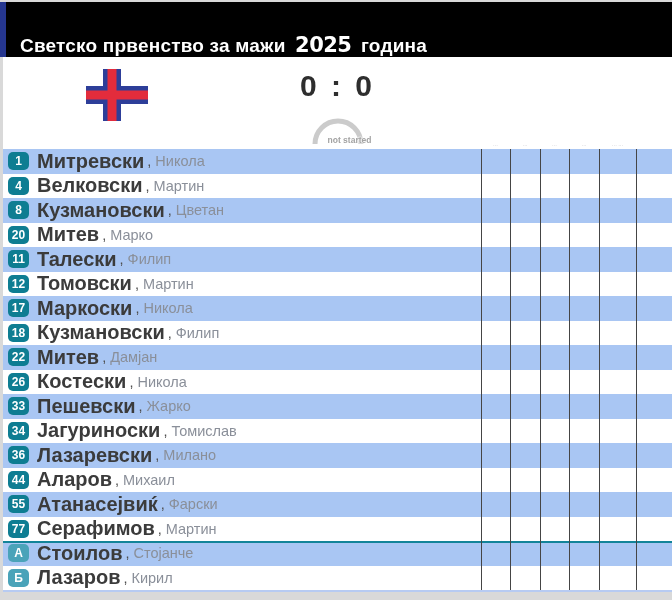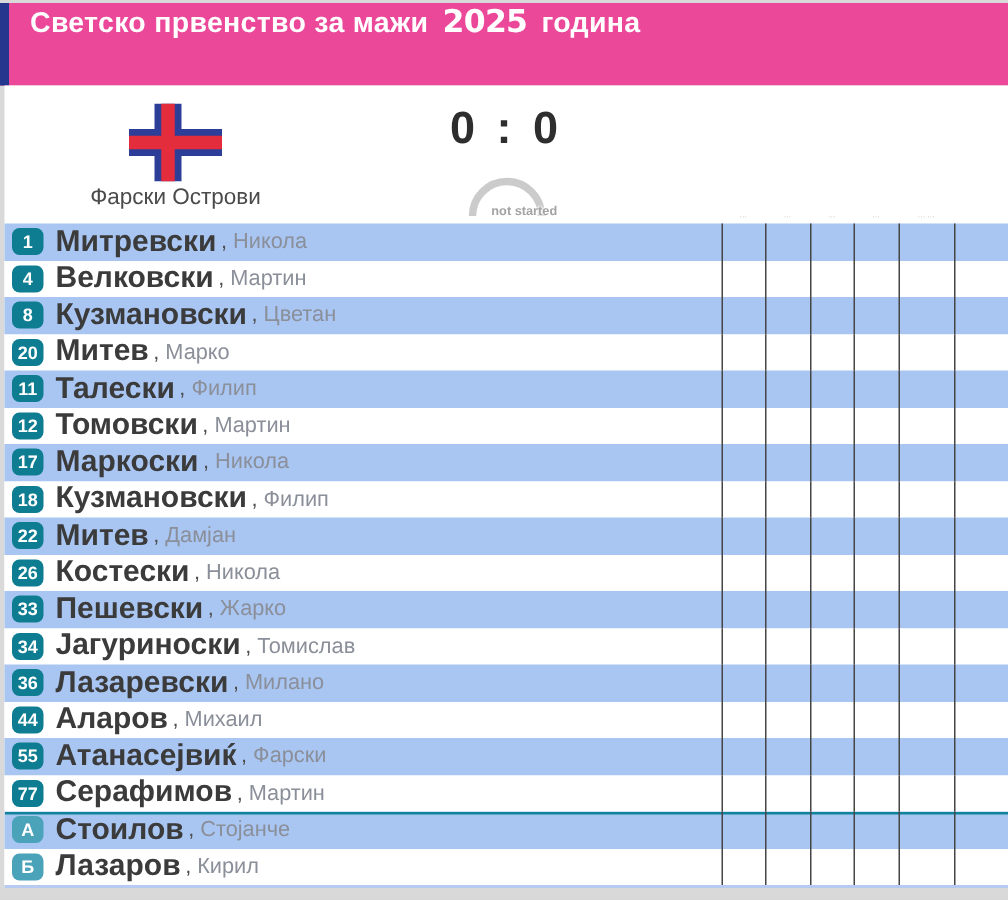--- a/index.html
+++ b/index.html
@@ -1,21 +1,21 @@
 <!DOCTYPE html>
 <html><head>
 <meta charset="utf-8">
 <style>
   * { margin:0; padding:0; box-sizing:border-box; }
   html,body { width:672px; height:600px; background:#d9d9d9; overflow:hidden;
               font-family:"Liberation Sans","DejaVu Sans",sans-serif; }
 
   
-  .header { margin-top:2px; height:55px; background:#ec4899; border-left:6px solid #25368f;
-            display:flex; align-items:flex-start; padding-left:14px; }
+  .header { margin-top:2px; height:55px; background:#000000; border-left:6px solid #25368f;
+            display:flex; align-items:flex-end; padding-left:14px; }
   .header-title { color:#ffffff; font-size:19px; font-weight:bold; letter-spacing:0.2px; }
   .header-title .year { font-size:21px; font-weight:800; font-family:"DejaVu Sans",sans-serif;
                         letter-spacing:-0.5px; padding:0 4px; }
 
   
   .panel { margin-left:3px; width:669px; background:#ffffff; }
 
   
   .teams { height:82px; display:grid; grid-template-columns:228px 1fr 228px; }
   .team { display:flex; flex-direction:column; align-items:center; justify-content:flex-start; padding-top:12px; }
@@ -62,21 +62,20 @@
   <div class="teams">
     <div class="team">
       <div class="flag">
         <svg width="62" height="52" viewBox="0 0 62 52">
           <rect x="17" y="0" width="18" height="52" fill="#2d3e99"></rect>
           <rect x="0" y="17" width="62" height="18" fill="#2d3e99"></rect>
           <rect x="21.5" y="0" width="9" height="52" fill="#e32c3c"></rect>
           <rect x="0" y="21.5" width="62" height="9" fill="#e32c3c"></rect>
         </svg>
       </div>
-      <div class="team-name">Фарски Острови</div>
     </div>
 
     <div class="score-block">
       <div class="score">0 : 0</div>
       <div class="gauge">
         <svg width="56" height="26" viewBox="0 0 56 26">
           <path d="M5 26 A23 23 0 0 1 51 26" fill="none" stroke="#cbcbcb" stroke-width="5"></path>
         </svg>
         <div class="gauge-label">not started</div>
       </div>

